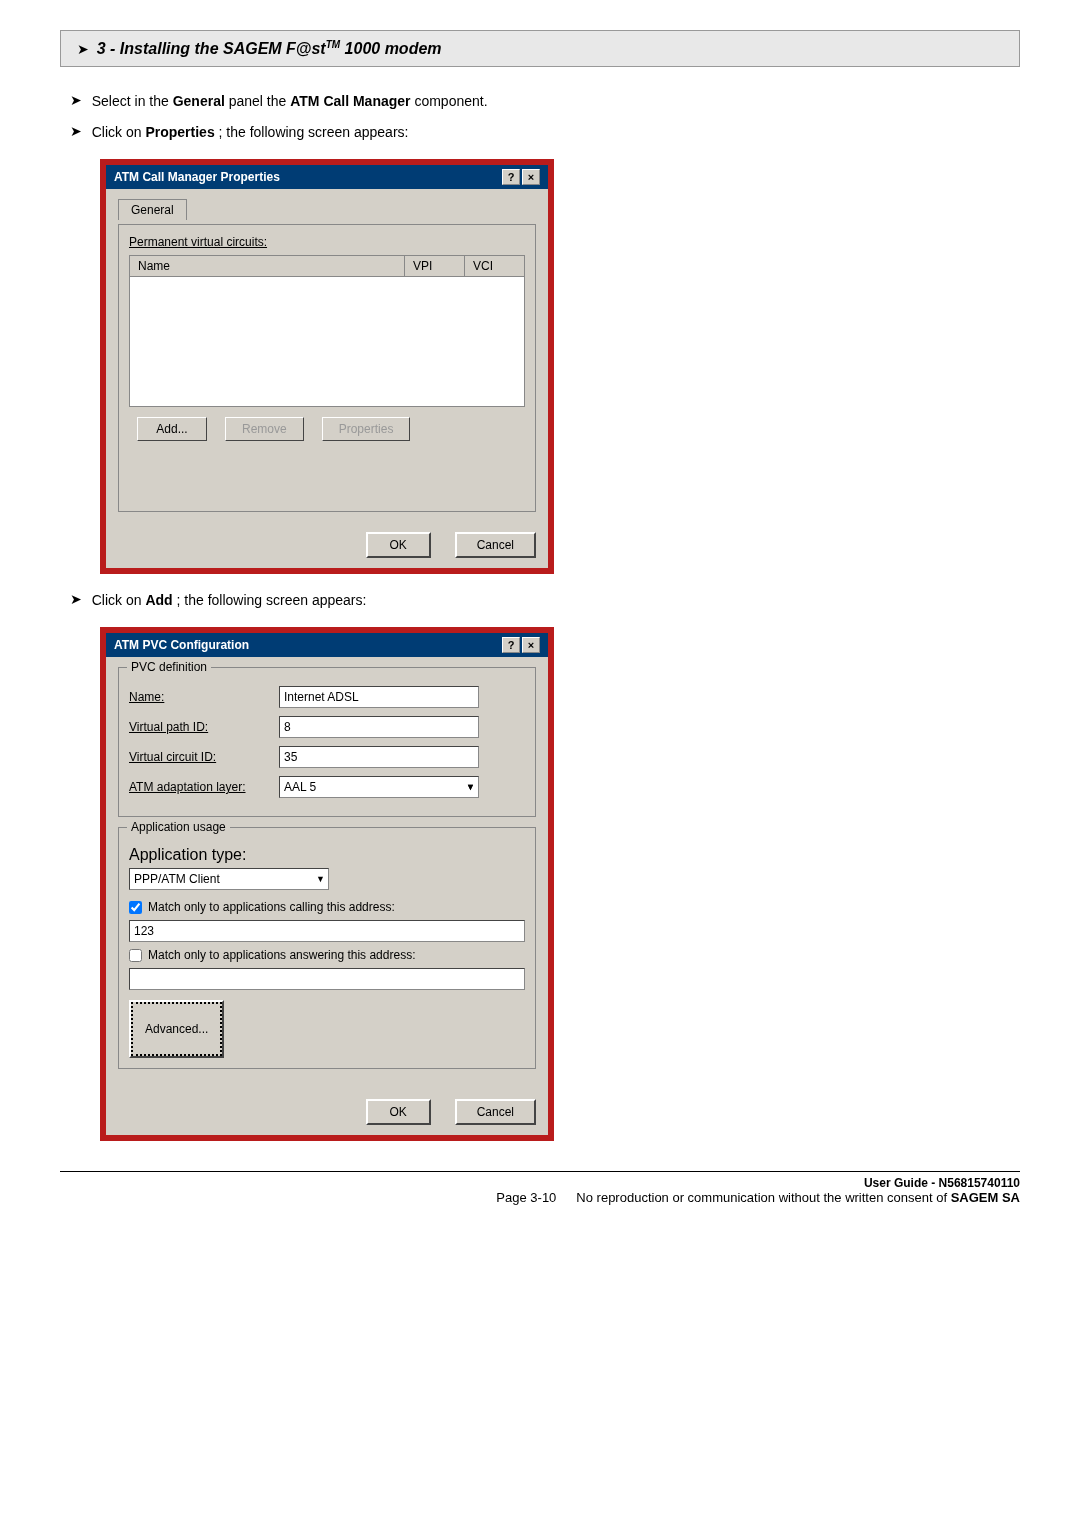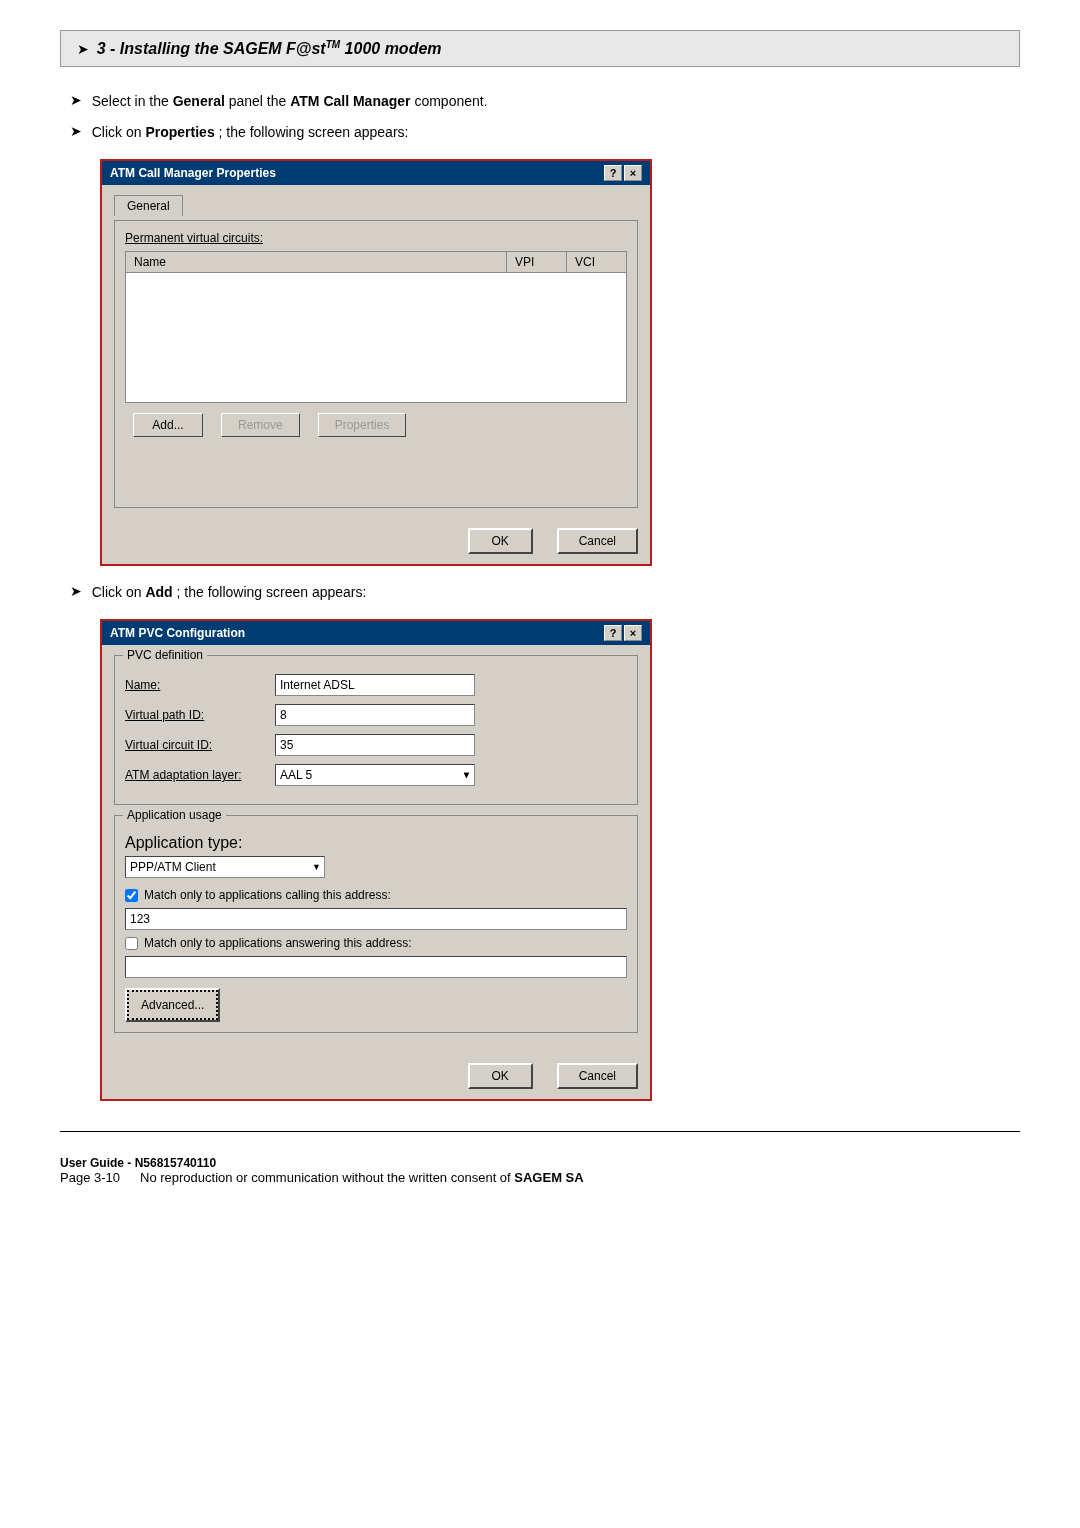--- a/index.html
+++ b/index.html
@@ -51,24 +51,24 @@
       margin-top: 1px;
     }
     .bullet-text {
       font-size: 14px;
       line-height: 1.5;
     }
     .bullet-text b { font-weight: bold; }
 
     
     .dialog {
-      border: 2px solid #b91c1c;
+      border: 6px solid #b91c1c;
       background: #f97316;
       margin: 16px 0 16px 40px;
-      width: 552px;
+      width: 454px;
       font-size: 12px;
     }
     .dialog-titlebar {
       background: #003c74;
       color: #fff;
       padding: 4px 8px;
       display: flex;
       justify-content: space-between;
       align-items: center;
       font-size: 12px;
@@ -274,35 +274,36 @@
       margin-bottom: 6px;
     }
 
     .advanced-btn {
       background: #d4d0c8;
       border: 2px solid;
       border-top-color: #fff;
       border-left-color: #fff;
       border-bottom-color: #444;
       border-right-color: #444;
-      padding: 8px 14px;
+      padding: 20px 14px;
       font-size: 12px;
       cursor: pointer;
       margin-top: 4px;
       outline: 2px dotted #000;
       outline-offset: -4px;
     }
 
     
     .page-footer {
       border-top: 1px solid #000;
       margin-top: 30px;
-      padding-top: 24px;
+      padding-top: 4px;
       display: flex;
       flex-direction: column;
+      align-items: flex-end;
     }
     .footer-line1 {
       font-size: 12px;
       font-weight: bold;
     }
     .footer-line2 {
       font-size: 13px;
       display: flex;
       gap: 20px;
     }

